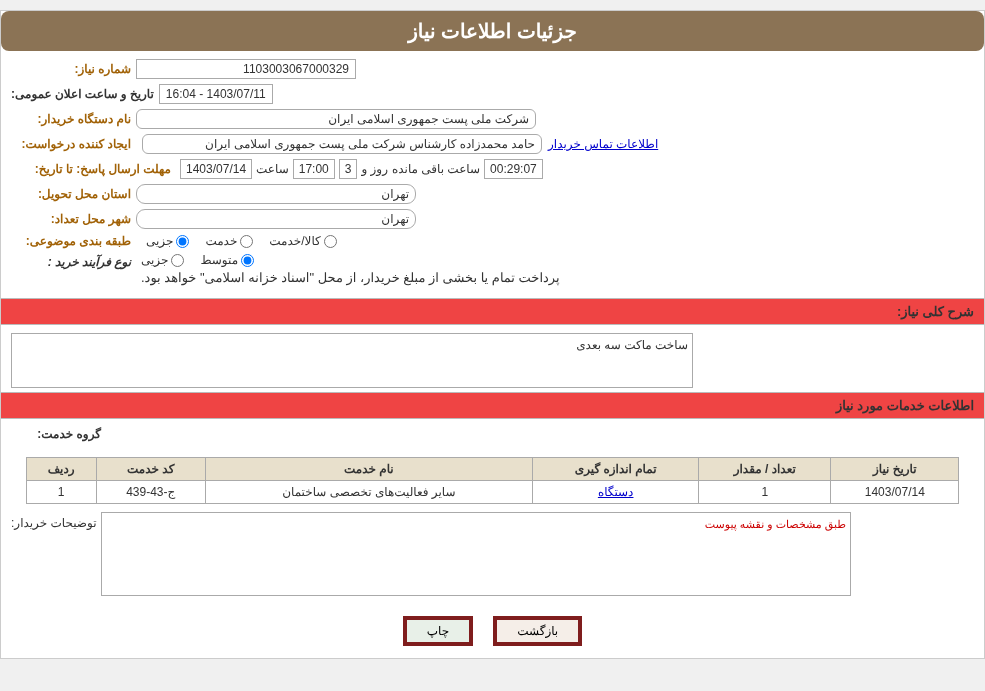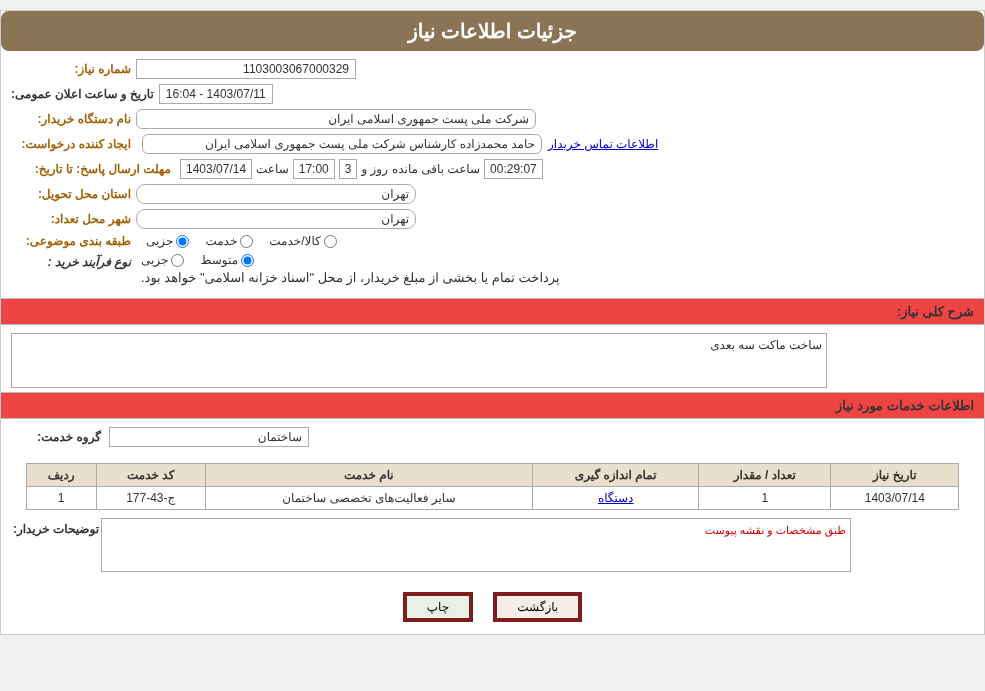--- a/index.html
+++ b/index.html
@@ -163,28 +163,28 @@
       text-decoration: underline;
       cursor: pointer;
     }
     .buyer-notes-row {
       display: flex;
       align-items: flex-start;
       justify-content: flex-end;
       margin: 8px 10px;
     }
     .buyer-notes-label {
-      font-weight: bold;
+      font-weight: normal;
       min-width: 90px;
-      text-align: center;
+      text-align: left;
       padding-top: 4px;
     }
     .buyer-notes-box {
       width: 750px;
-      height: 54px;
+      height: 84px;
       border: 1px solid #aaa;
       background: #fff;
       padding: 4px;
       text-align: right;
     }
     .buyer-notes-inner {
       color: #cc0000;
       font-size: 11px;
     }
     .buttons-row {
@@ -303,48 +303,47 @@
           </div>
           <div style="font-size:13px; color:#333; text-align:center;">پرداخت تمام یا بخشی از مبلغ خریدار، از محل "اسناد خزانه اسلامی" خواهد بود.</div>
         </div>
         <div class="process-label">نوع فرآیند خرید :</div>
       </div>
 
     </div>
 
     <div class="section-header">شرح کلی نیاز:</div>
     <div style="padding: 8px 10px 4px 10px; display:flex; justify-content:flex-end;">
-      <div style="width:816px; border:1px solid #aaa; background:#fff; height:55px; padding:4px; text-align:right;">ساخت ماکت سه بعدی</div>
+      <div style="width:682px; border:1px solid #aaa; background:#fff; height:55px; padding:4px; text-align:right;">ساخت ماکت سه بعدی</div>
     </div>
 
     <div class="section-header">اطلاعات خدمات مورد نیاز</div>
 
     <div class="group-service-row" style="padding: 8px 10px; gap:8px;">
-      <div class="group-service-value">ساختمان</div>
       <div class="group-service-label">گروه خدمت:</div>
     </div>
 
     <table class="items-table">
       <thead>
         <tr>
           <th>تاریخ نیاز</th>
           <th>تعداد / مقدار</th>
           <th>تمام اندازه گیری</th>
           <th>نام خدمت</th>
           <th>کد خدمت</th>
           <th>ردیف</th>
         </tr>
       </thead>
       <tbody id="items-tbody">
       <tr>
             <td>1403/07/14</td>
             <td>1</td>
             <td class="link-cell">دستگاه</td>
             <td>سایر فعالیت‌های تخصصی ساختمان</td>
-            <td>ج-43-177</td>
+            <td>ج-43-439</td>
             <td>1</td>
           </tr>
         </tbody>
     </table>
 
     <div class="buyer-notes-row">
       <div style="display:flex; flex-direction:column; width:750px;">
         <div class="buyer-notes-box">
           <span class="buyer-notes-inner">طبق مشخصات و نقشه پیوست</span>
         </div>

